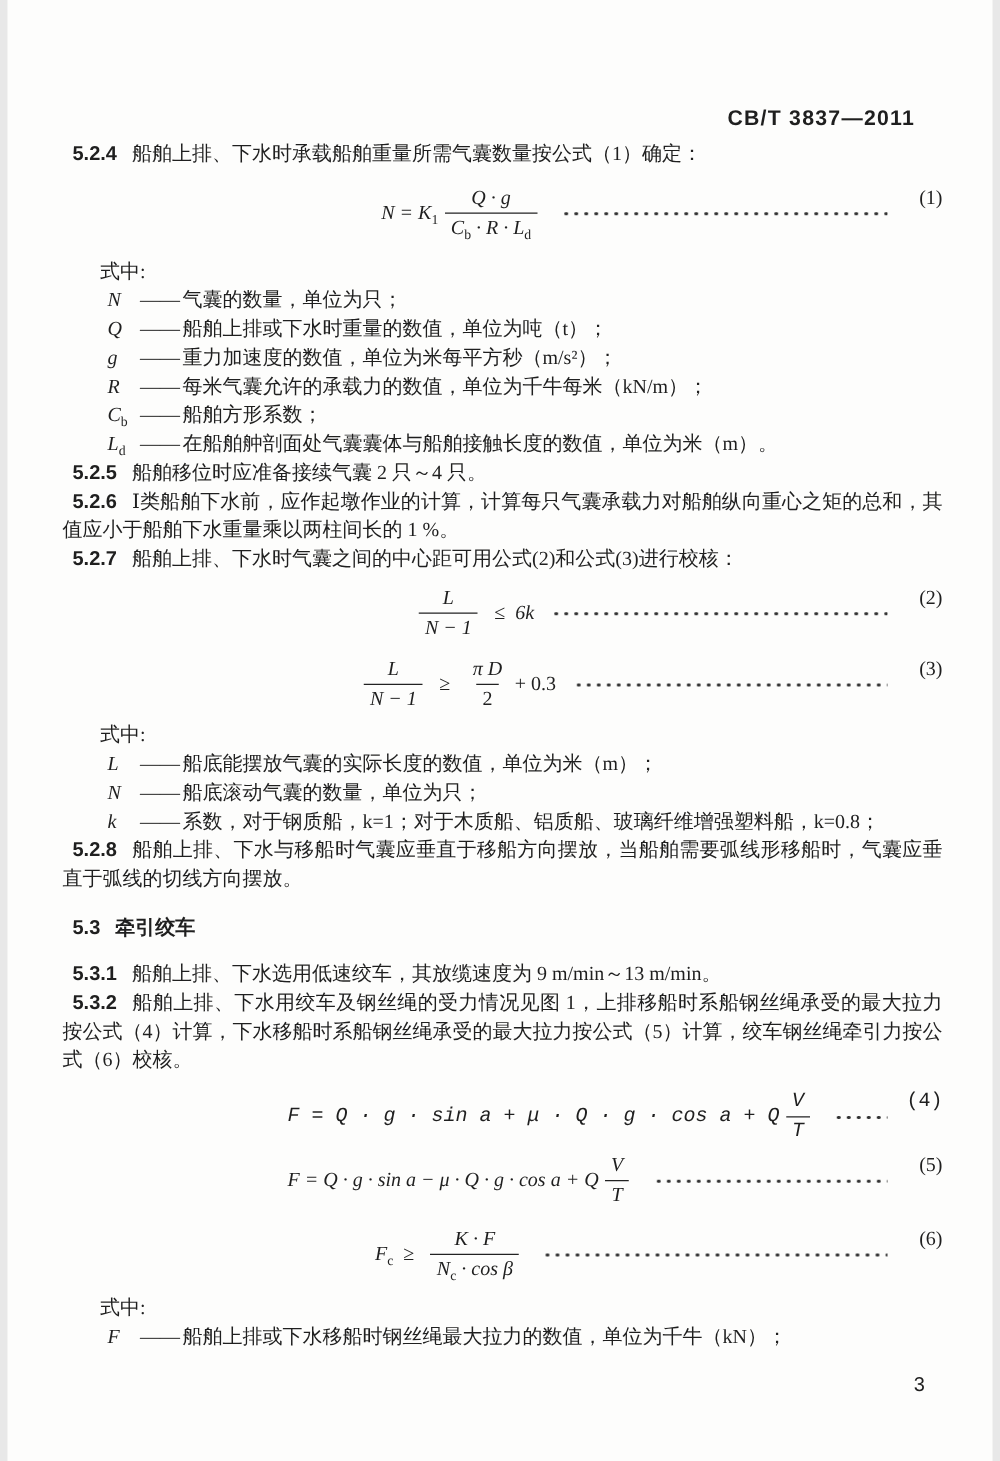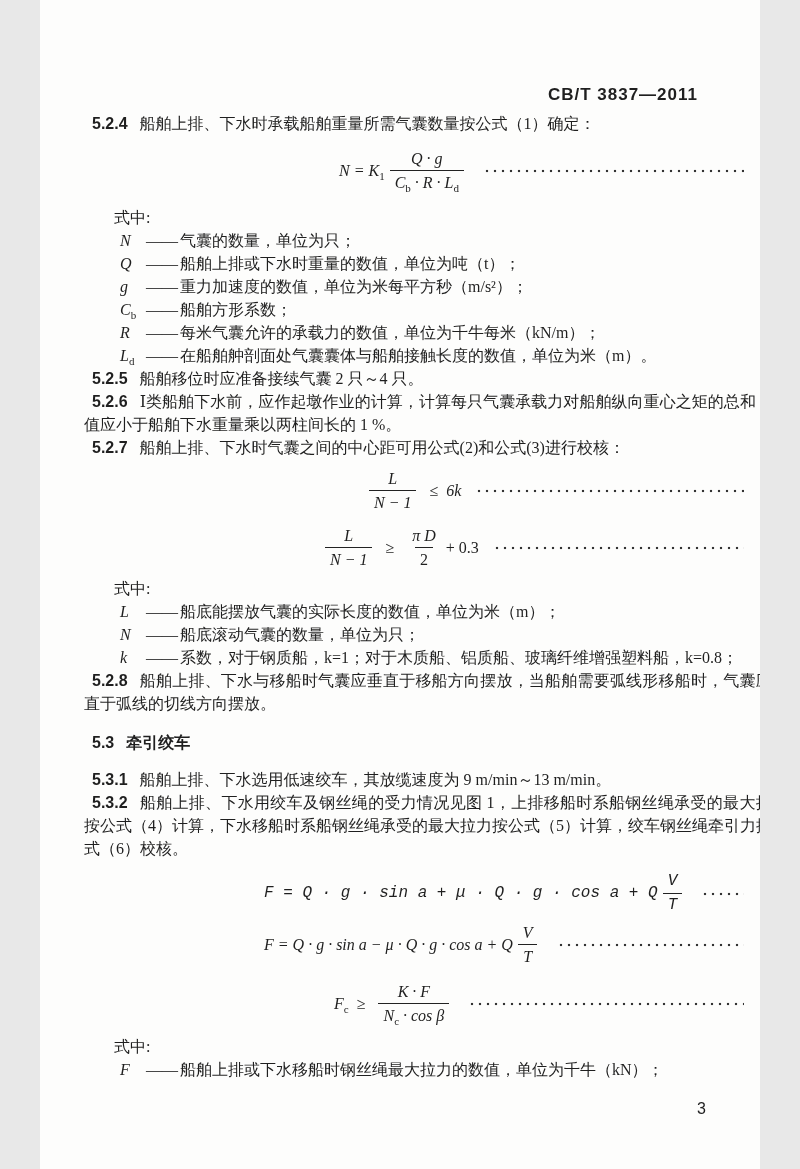--- a/index.html
+++ b/index.html
@@ -1,18 +1,18 @@
 <!DOCTYPE html>
 <html><head>
 <meta charset="utf-8">
 <style>
   html,body{margin:0;padding:0;background:#e8e8e8;}
   .page{
     position:relative;
-    width:720px;height:1169px;
+    width:788px;height:1169px;
     margin:0 auto;
     background:#fdfdfc;
     color:#1f1f1f;
     font-family:"Liberation Serif","DejaVu Serif",serif;
     font-size:16px;
     line-height:23px;
     overflow:hidden;
   }
   .hdr{
     position:absolute;top:83px;right:62px;
@@ -25,21 +25,21 @@
   .h53{font-weight:bold;font-family:"Liberation Sans","DejaVu Sans",sans-serif;margin:16px 0 14px 0;}
   .h53 .sn{margin-right:12px;}
   .shizhong{padding-left:30px;}
   .def-row{padding-left:36px;white-space:nowrap;}
   .term{display:inline-block;min-width:26px;font-style:italic;}
   .term i{font-style:italic;}
   .dash{margin-right:2px;}
   sub{font-size:11px;font-style:normal;line-height:0;}
   i{font-style:italic;}
   
-  .formula{display:flex;align-items:center;}
+  .formula{display:flex;align-items:flex-start;}
   .f-body{display:inline-flex;align-items:center;white-space:nowrap;font-style:italic;}
   .f-body .up{font-style:normal;}
   .frac{display:inline-flex;flex-direction:column;align-items:center;margin:0 5px;vertical-align:middle;}
   .frac .fnum{display:block;padding:0 5px;line-height:23px;}
   .frac .fden{display:block;padding:0 5px;line-height:23px;border-top:1.6px solid #222;}
   .rel{margin:0 8px;font-style:normal;}
   .leader{
     flex:1 1 auto;height:4px;margin:0 10px 0 14px;align-self:center;
     background-image:radial-gradient(circle,#333 1.3px,transparent 1.6px);
     background-size:8px 4px;background-repeat:repeat-x;background-position:left center;
@@ -80,22 +80,22 @@
       </span>
       <span class="leader"></span>
       <span class="f-num">(1)</span>
     </div>
 
     <p class="para shizhong">式中:</p>
 
     <div class="def-row"><span class="term"><i>N</i><sub></sub></span><span class="dash">——</span><span>气囊的数量，单位为只；</span></div>
     <div class="def-row"><span class="term"><i>Q</i><sub></sub></span><span class="dash">——</span><span>船舶上排或下水时重量的数值，单位为吨（t）；</span></div>
     <div class="def-row"><span class="term"><i>g</i><sub></sub></span><span class="dash">——</span><span>重力加速度的数值，单位为米每平方秒（m/s²）；</span></div>
+    <div class="def-row"><span class="term"><i>R</i><sub></sub></span><span class="dash">——</span><span>每米气囊允许的承载力的数值，单位为千牛每米（kN/m）；</span></div>
     <div class="def-row"><span class="term"><i>C</i><sub>b</sub></span><span class="dash">——</span><span>船舶方形系数；</span></div>
-    <div class="def-row"><span class="term"><i>R</i><sub></sub></span><span class="dash">——</span><span>每米气囊允许的承载力的数值，单位为千牛每米（kN/m）；</span></div>
     <div class="def-row"><span class="term"><i>L</i><sub>d</sub></span><span class="dash">——</span><span>在船舶舯剖面处气囊囊体与船舶接触长度的数值，单位为米（m）。</span></div>
 
     <p class="para"><span class="sn">5.2.5</span><span>船舶移位时应准备接续气囊 2 只～4 只。</span></p>
     <p class="para"><span class="sn">5.2.6</span><span>Ⅰ类船舶下水前，应作起墩作业的计算，计算每只气囊承载力对船舶纵向重心之矩的总和，其值应小于船舶下水重量乘以两柱间长的 1 %。</span></p>
     <p class="para"><span class="sn">5.2.7</span><span>船舶上排、下水时气囊之间的中心距可用公式(2)和公式(3)进行校核：</span></p>
 
     <div class="formula m-f2">
       <span class="f-body ml-f2">
         <span class="frac">
           <span class="fnum"><i>L</i></span>

